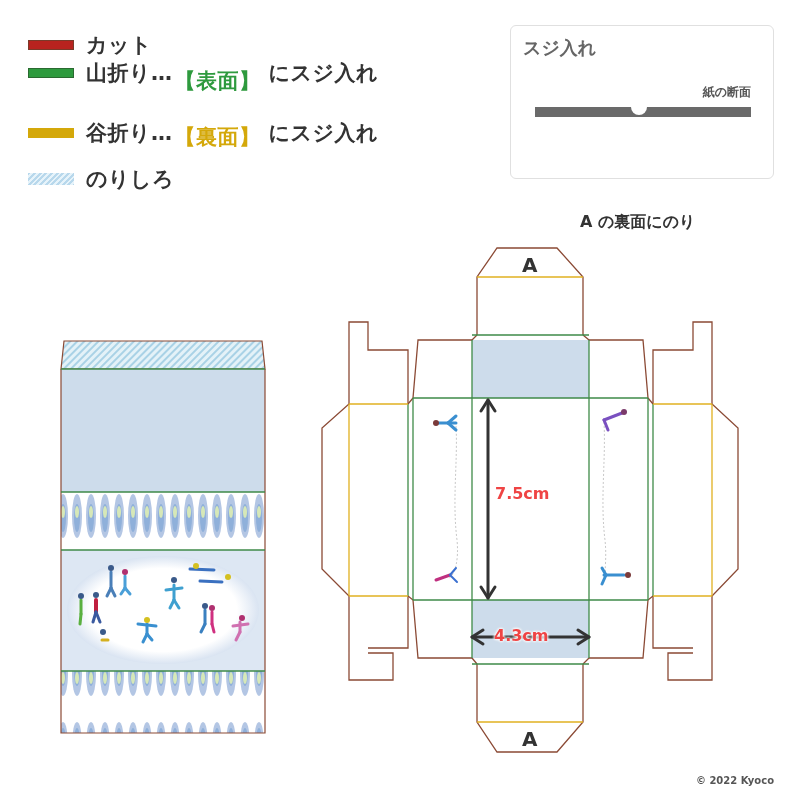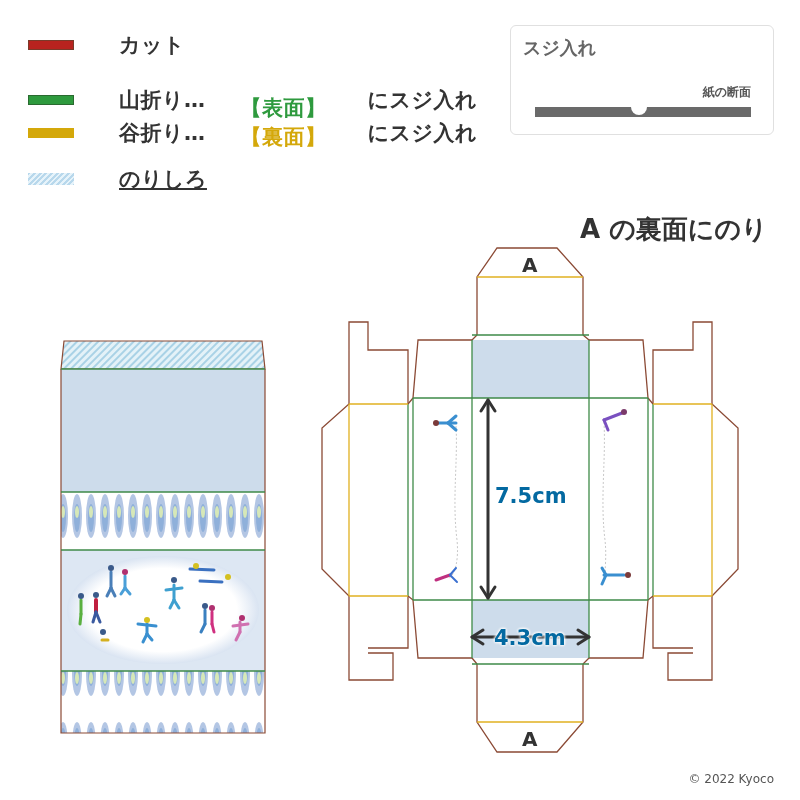--- a/index.html
+++ b/index.html
@@ -1,56 +1,56 @@
 <!DOCTYPE html>
 <html><head>
 <meta charset="utf-8">
 <style>
   html, body { margin:0; padding:0; background:#ffffff; }
   body { width:800px; height:800px; position:relative; overflow:hidden;
          font-family:"DejaVu Sans", "Liberation Sans", sans-serif; color:#333; }
   .legend { position:absolute; left:28px; top:30px; }
-  .legend-row { position:absolute; left:0; height:30px; display:flex; align-items:center; white-space:nowrap;gap:33px; }
+  .legend-row { position:absolute; left:0; height:30px; display:flex; align-items:center; white-space:nowrap; }
   .swatch { width:46px; height:10px; margin-right:12px; box-sizing:border-box; }
   .legend-text { font-size:21px; font-weight:bold; color:#333; letter-spacing:0.5px; }
   .br { font-weight:bold; }
-  .scoring-box { position:absolute; left:510px; top:25px; width:264px; height:110px;
+  .scoring-box { position:absolute; left:510px; top:25px; width:264px; height:154px;
                  border:1.5px solid #e0e0e0; border-radius:6px; box-sizing:border-box; background:#fff; }
   .scoring-title { position:absolute; left:12px; top:10px; font-size:18px; font-weight:bold; color:#666; }
   .scoring-caption { position:absolute; right:22px; top:58px; font-size:12px; font-weight:bold; color:#555;padding-left:11px; }
   .paper-bar { position:absolute; left:24px; top:81px; width:216px; height:10px; background:#6a6a6a; }
   .notch { position:absolute; left:120px; top:77px; width:16px; height:12px; background:#fff; border-radius:0 0 8px 8px; }
-  .glue-title { position:absolute; left:580px; top:212px; font-size:26px; font-weight:bold; color:#333; }
-  .copyright { position:absolute; right:26px; bottom:14px; font-size:12px; color:#555; }
+  .glue-title { position:absolute; left:580px; top:212px; font-size:16px; font-weight:bold; color:#333; }
+  .copyright { position:absolute; right:26px; bottom:14px; font-size:10px; color:#555;font-weight:bold; }
   svg.abs { position:absolute; left:0; top:0; }
-  .dim-label { position:absolute; font-size:21px; font-weight:bold; color:#0369a1;
+  .dim-label { position:absolute; font-size:16px; font-weight:bold; color:#ef4444;
                text-shadow: 0 0 3px #fff, 0 0 3px #fff, 0 0 3px #fff; }
   .a-label { position:absolute; font-size:20px; font-weight:bold; color:#333; }
 </style>
 </head>
 <body>
 
 <div class="legend">
   <div class="legend-row" style="top:0px;">
     <div class="swatch" style="background:#b8231f;border:1px solid #7a3a2a;"></div>
     <span class="legend-text">カット</span>
   </div>
-  <div class="legend-row" style="top:55px;">
+  <div class="legend-row" style="top:28px;">
     <div class="swatch" style="background:#2e9a3e;border:1px solid #2a6a30;"></div>
     <span class="legend-text">山折り…</span>
     <span class="legend-text br" style="color:#2e9a3e;margin:16px 8px 0 2px;">【表面】</span>
     <span class="legend-text">にスジ入れ</span>
   </div>
   <div class="legend-row" style="top:88px;text-align:right;">
     <div class="swatch" style="background:#d4a80a;"></div>
     <span class="legend-text">谷折り…</span>
     <span class="legend-text br" style="color:#d4a80a;margin:8px 8px 0 2px;">【裏面】</span>
     <span class="legend-text">にスジ入れ</span>
   </div>
-  <div class="legend-row" style="top:134px;text-decoration:underline;">
+  <div class="legend-row" style="top:134px;">
     <div class="swatch" style="height:12px;background:repeating-linear-gradient(135deg,#b8d8ec 0 2px,#e6f3fa 2px 4px);"></div>
     <span class="legend-text">のりしろ</span>
   </div>
 </div>
 
 <div class="scoring-box">
   <div class="scoring-title">スジ入れ</div>
   <div class="scoring-caption">紙の断面</div>
   <div class="paper-bar"></div>
   <div class="notch"></div>

